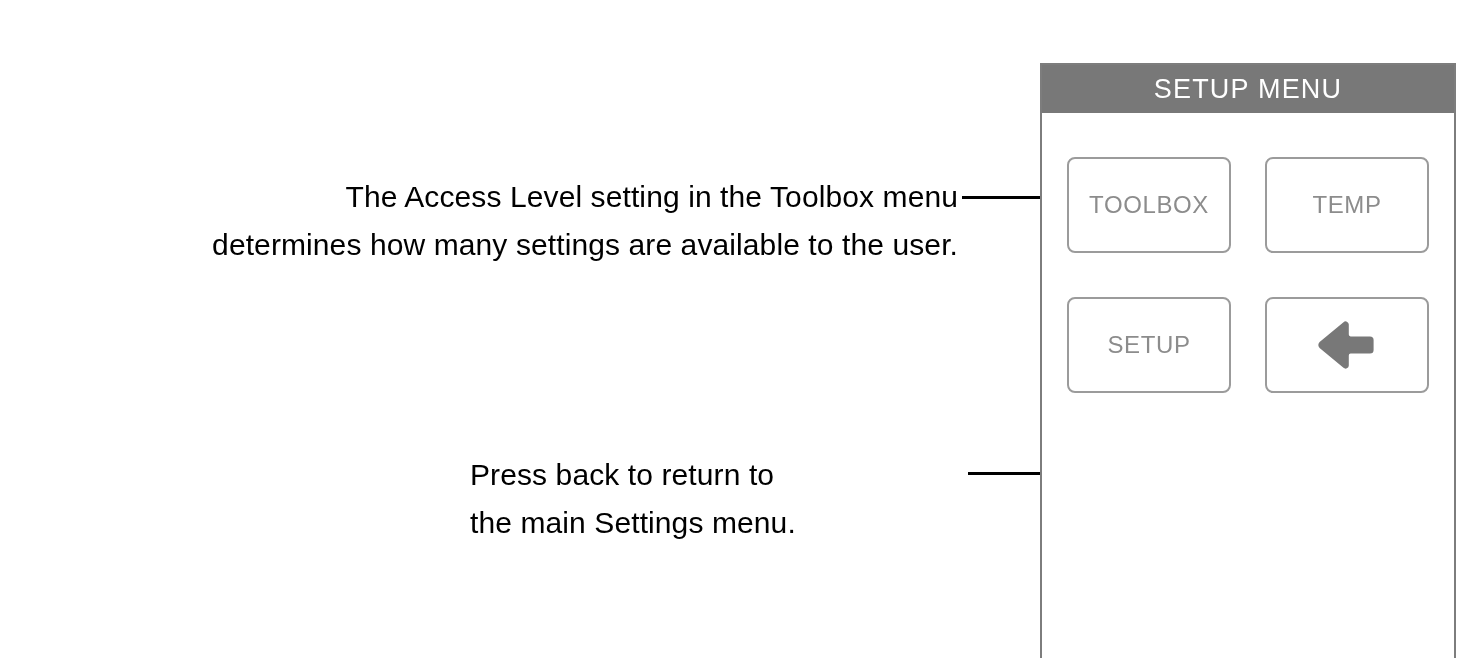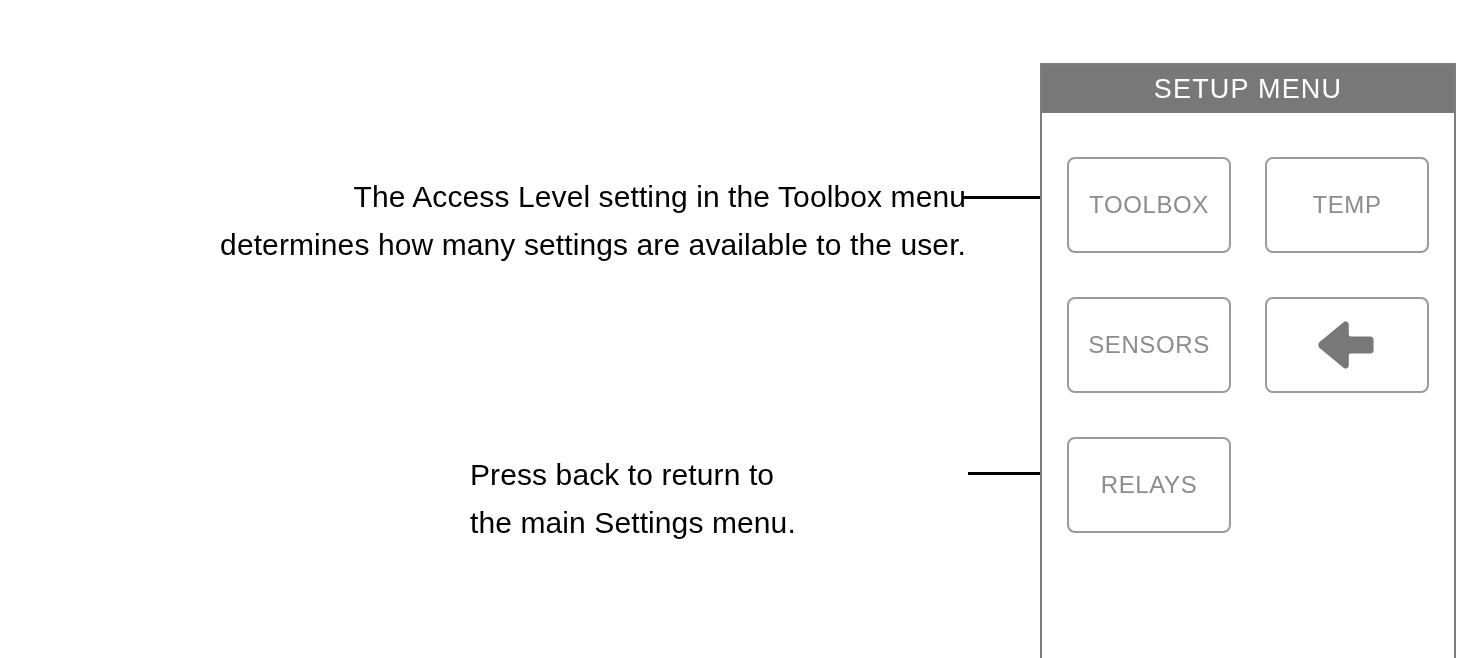--- a/index.html
+++ b/index.html
@@ -26,21 +26,20 @@
     font-size: 30px;
     line-height: 48px;
     white-space: pre-line;
     letter-spacing: 0.1px;
   }
   #annotation-access-level {
     left: 0px;
     top: 173px;
     width: 958px;
     text-align: right;
-    padding-left: 8px;
   }
   #annotation-back {
     left: 470px;
     top: 451px;
     width: 490px;
   }
 
   
   .leader-line {
     position: absolute;
@@ -152,32 +151,29 @@
         <div class="menu-button">
           <span class="menu-button-label">TOOLBOX</span>
         </div>
 
         <div class="menu-button">
           <span class="menu-button-label">TEMP</span>
         </div>
 
 
         <div class="menu-button">
-          <span class="menu-button-label">SENSORS</span>
+          <span class="menu-button-label">SETUP</span>
         </div>
 
         <div class="menu-button">
           <span>
             <svg class="back-arrow-icon" viewBox="0 0 64 54" xmlns="http://www.w3.org/2000/svg">
               <path d="M28.5 4.2 L4.6 24.0 a4.6 4.6 0 0 0 0 6.0 L28.5 49.8 a3.2 3.2 0 0 0 5.3 -2.4 L33.8 37.4 a1.8 1.8 0 0 1 1.8 -1.8 L55.0 35.6 a3.6 3.6 0 0 0 3.6 -3.6 L58.6 22.0 a3.6 3.6 0 0 0 -3.6 -3.6 L35.6 18.4 a1.8 1.8 0 0 1 -1.8 -1.8 L33.8 6.6 a3.2 3.2 0 0 0 -5.3 -2.4 Z" fill="#787878"></path>
             </svg>
           </span>
         </div>
 
-        <div class="menu-button">
-          <span class="menu-button-label">RELAYS</span>
-        </div>
 
       </div>
     </div>
   </div>
 
 </div>
 
 </body></html>

